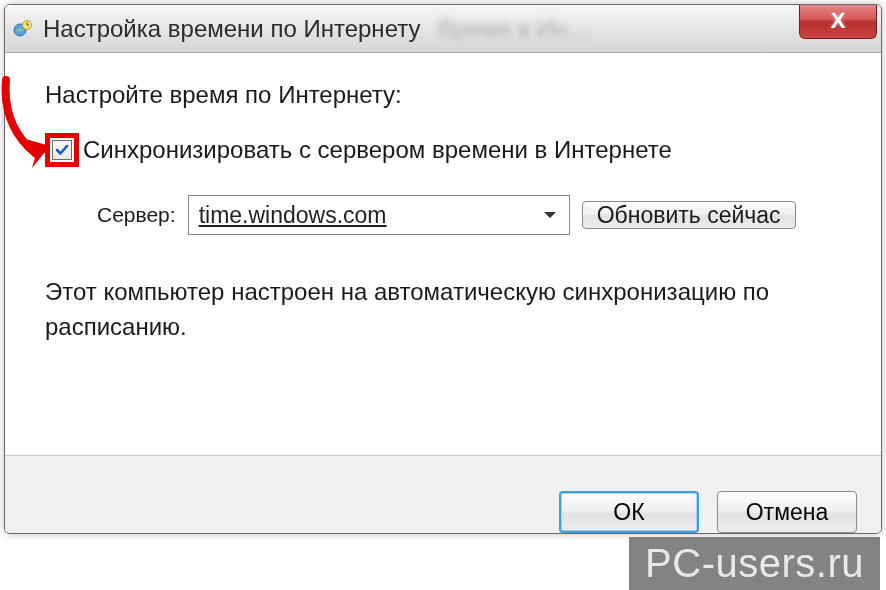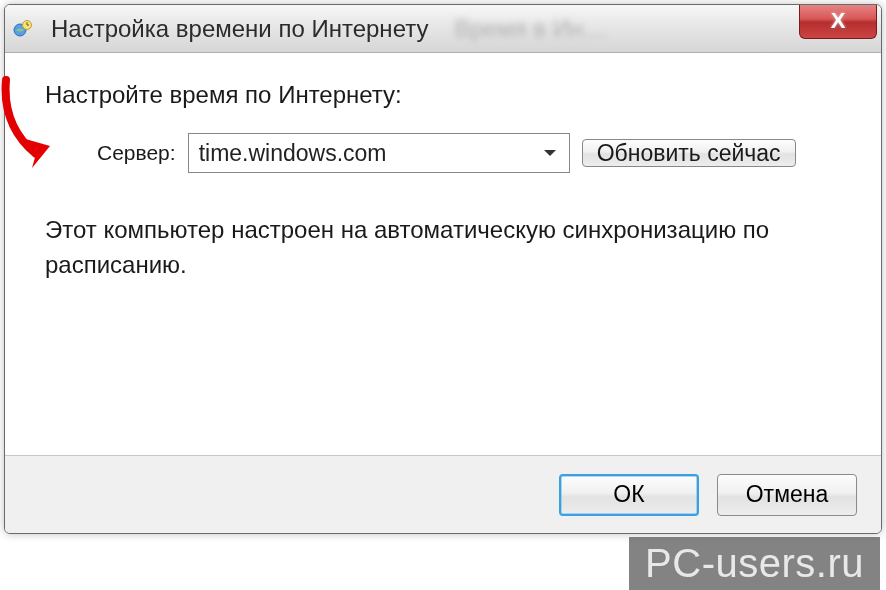--- a/index.html
+++ b/index.html
@@ -22,21 +22,20 @@
     overflow: hidden;
   }
   .titlebar {
     height: 48px;
     background: linear-gradient(to bottom, #f7f7f7 0%, #e8e8e8 40%, #d6d6d6 100%);
     border-bottom: 1px solid #b0b0b0;
     display: flex;
     align-items: center;
     padding: 0 0 0 8px;
     position: relative;
-    gap: 8px;
   }
   .titlebar-icon {
     width: 20px; height: 20px;
     margin-right: 10px;
     flex-shrink: 0;
   }
   .titlebar-icon svg { width: 20px; height: 20px; }
   .title-text {
     font-size: 24px;
     color: #2b2b2b;
@@ -115,20 +114,21 @@
   .combo {
     flex: 0 0 382px;
     height: 40px;
     border: 1px solid #888;
     background: #fff;
     display: flex;
     align-items: center;
     padding: 0 10px;
     cursor: pointer;
     position: relative;
+    text-decoration: underline;
   }
   .combo-value {
     font-size: 23px;
     color: #222;
     flex: 1;
   }
   .combo-arrow {
     width: 18px; height: 18px;
   }
   .update-btn {
@@ -147,21 +147,21 @@
     line-height: 1.45;
   }
   .footer {
     position: absolute;
     bottom: 0; left: 0; right: 0;
     height: 78px;
     background: #f0f0f0;
     border-top: 1px solid #c8c8c8;
     display: flex;
     justify-content: flex-end;
-    align-items: center;
+    align-items: flex-end;
     gap: 18px;
     padding-right: 24px;
   }
   .btn {
     min-width: 140px;
     height: 42px;
     border: 1px solid #8a8a8a;
     background: linear-gradient(to bottom, #fdfdfd 0%, #f0f0f0 45%, #e2e2e2 55%, #ededed 100%);
     border-radius: 4px;
     font-size: 23px;
@@ -214,20 +214,30 @@
     <span class="title-text">Настройка времени по Интернету</span>
     <span class="title-blur">Время в Ин…</span>
     <div class="close-btn">
       <span>X</span>
     </div>
   </div>
 
   <div class="content">
     <div class="heading">Настройте время по Интернету:</div>
 
+    <div class="checkbox-row">
+      <span class="checkbox-highlight">
+        <span class="checkbox">
+          <svg viewBox="0 0 14 14">
+            <path d="M2 7 L5.5 10.5 L12 3" stroke="#1558c0" stroke-width="2.5" fill="none" stroke-linecap="round" stroke-linejoin="round"></path>
+          </svg>
+        </span>
+      </span>
+      <span>Синхронизировать с сервером времени в Интернете</span>
+    </div>
 
     <div class="server-row">
       <span class="server-label">Сервер:</span>
       <div class="combo">
         <span class="combo-value">time.windows.com</span>
         <svg class="combo-arrow" viewBox="0 0 18 18">
           <path d="M3 6 L9 12 L15 6 Z" fill="#333"></path>
         </svg>
       </div>
       <div class="update-btn">

